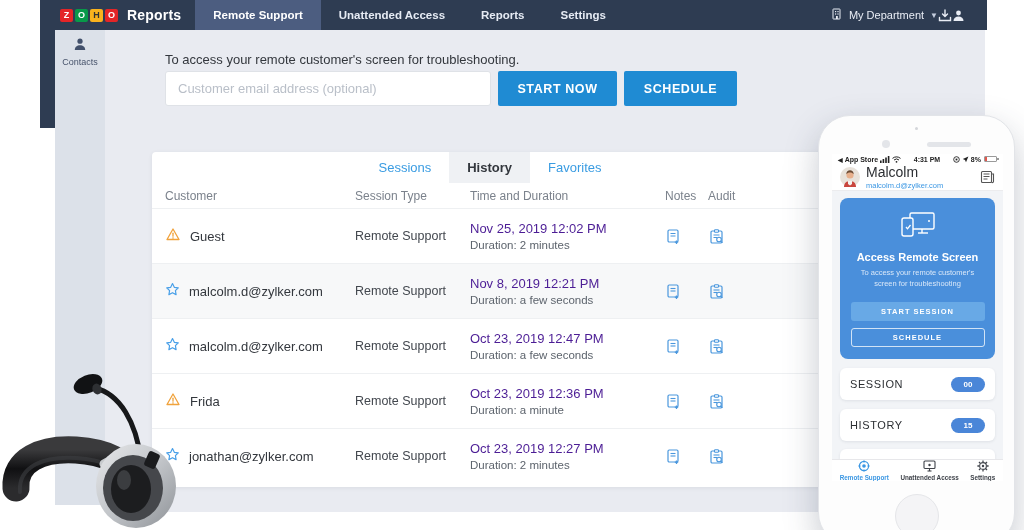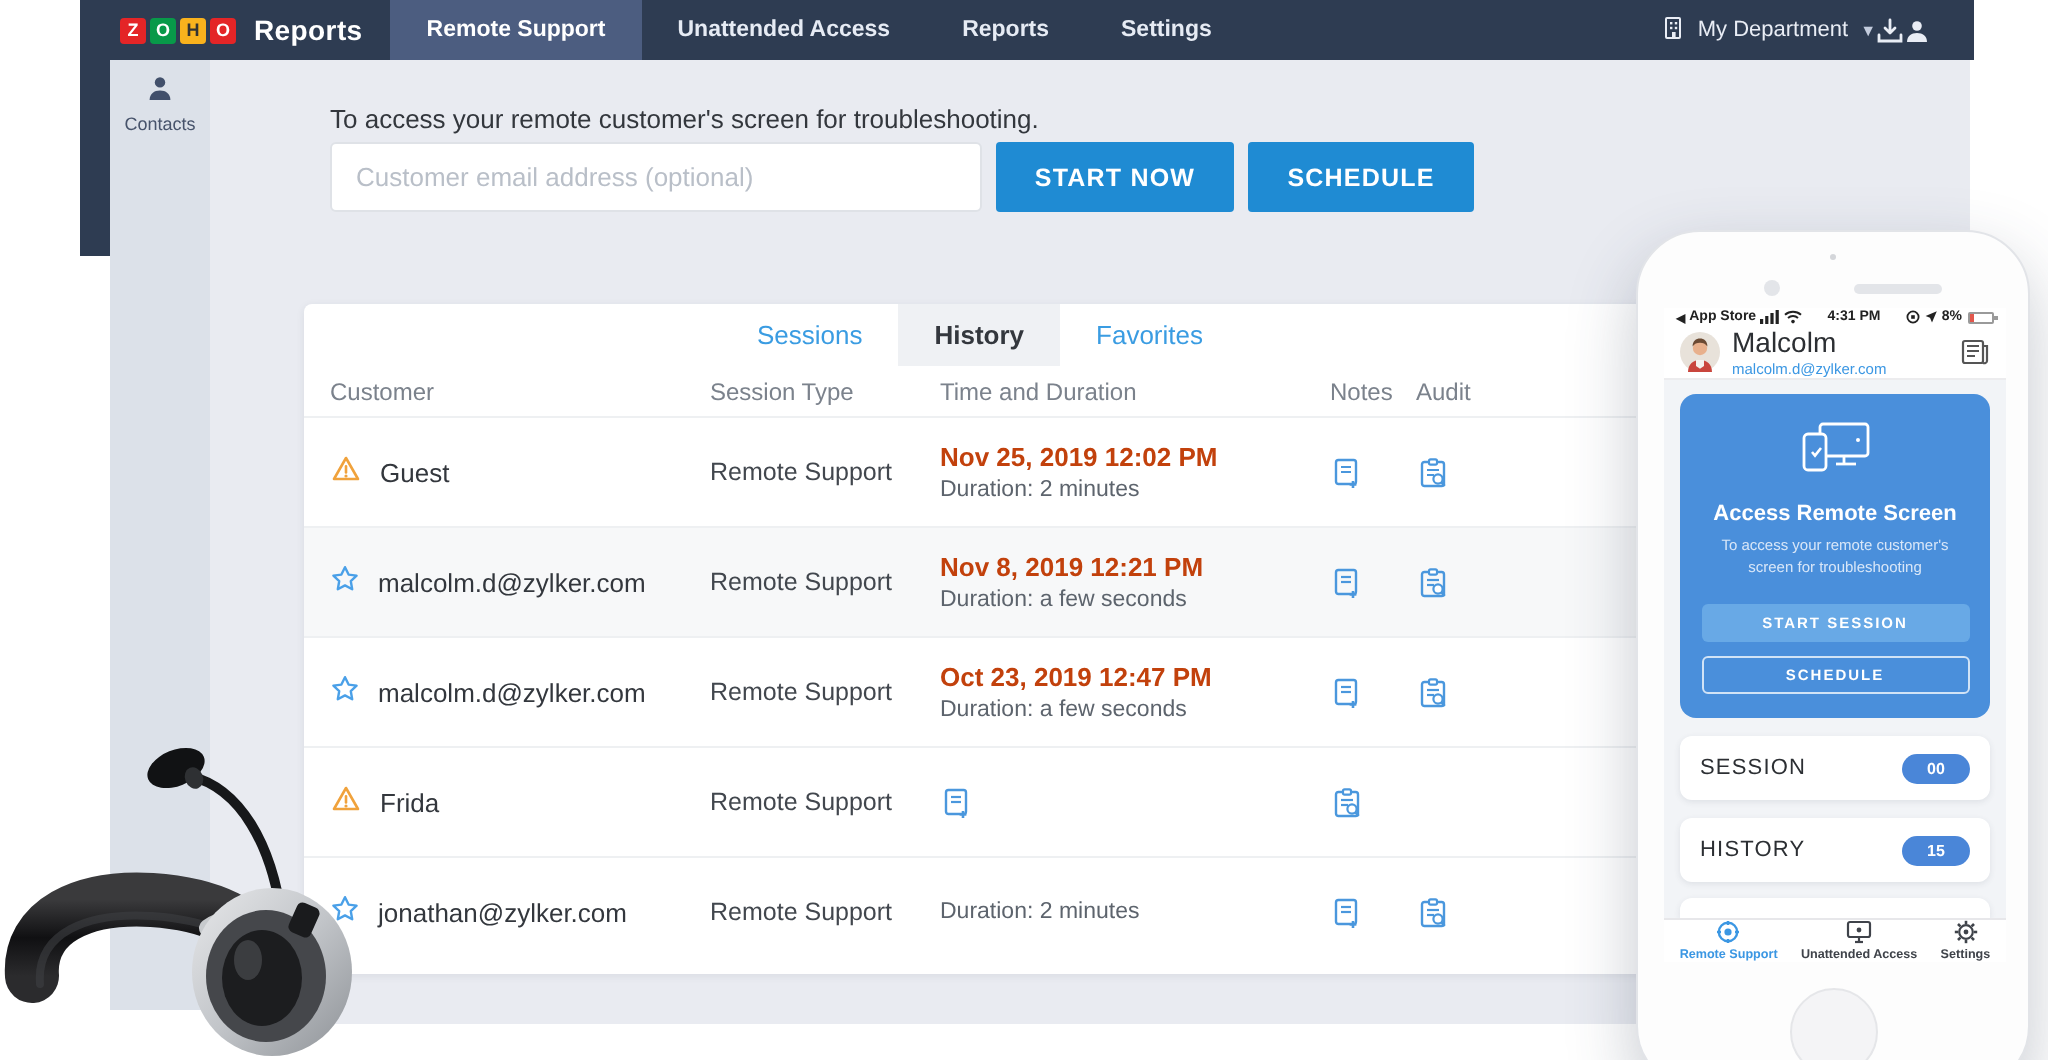--- a/index.html
+++ b/index.html
@@ -69,21 +69,21 @@
     display: flex; align-items: center; padding: 0 18px; font-size: 13px;
     color: #3a9ce2; cursor: pointer;
   }
   .card-tab.active { background: #eff1f4; color: #33373d; font-weight: bold; }
   .thead, .trow { display: grid; grid-template-columns: 190px 115px 195px 43px 1fr; padding: 0 13px; align-items: center; }
   .thead { height: 25px; font-size: 12px; color: #7b828c; }
   .trow { height: 55px; border-top: 1px solid #eef0f2; }
   .trow.highlight { background: #f7f8f9; }
   .cust { display: flex; align-items: center; gap: 9px; font-size: 13px; color: #33373d; }
   .stype { font-size: 12.5px; color: #42474e; }
-  .twhen .t1 { font-size: 13px; color: #c2410c; font-weight: bold; margin-bottom: 3px; }
+  .twhen .t1 { font-size: 13px; color: #4c1d95; font-weight: normal; margin-bottom: 3px; }
   .twhen .t2 { font-size: 11.5px; color: #5d646d; }
   .rowicon { display: flex; align-items: center; cursor: pointer; }
 
   
   .phone {
     position: absolute; left: 818px; top: 115px; width: 197px; height: 430px;
     background: #fdfdfd; border: 1px solid #e2e4e8; border-radius: 32px;
     box-shadow: 0 14px 34px rgba(55,65,85,.28); z-index: 20;
   }
   .ph-dot { position: absolute; left: 96px; top: 11px; width: 3px; height: 3px; border-radius: 50%; background: #d4d6da; }
@@ -328,20 +328,24 @@
     <div class="trow">
       <div class="cust">
         <span><svg width="16" height="15" viewBox="0 0 16 15">
               <path d="M8 2 L14 12.5 H2 Z" fill="none" stroke="#f0a23c" stroke-width="1.3" stroke-linejoin="round"></path>
               <line x1="8" y1="6.2" x2="8" y2="9.2" stroke="#f0a23c" stroke-width="1.3" stroke-linecap="round"></line>
               <circle cx="8" cy="11" r="0.8" fill="#f0a23c"></circle>
             </svg></span>
         <span>Frida</span>
       </div>
       <div class="stype">Remote Support</div>
+      <div class="twhen">
+          <div class="t1">Oct 23, 2019 12:36 PM</div>
+          <div class="t2">Duration: a minute</div>
+        </div>
       <span class="rowicon">
           <svg width="16" height="17" viewBox="0 0 16 17">
             <rect x="3" y="2" width="10" height="12" rx="1.2" fill="none" stroke="#4a97dd" stroke-width="1.2"></rect>
             <line x1="5.5" y1="5.5" x2="10.5" y2="5.5" stroke="#4a97dd" stroke-width="1.1"></line>
             <line x1="5.5" y1="8" x2="10.5" y2="8" stroke="#4a97dd" stroke-width="1.1"></line>
             <line x1="11.5" y1="12.5" x2="11.5" y2="16" stroke="#4a97dd" stroke-width="1.3"></line>
             <line x1="9.8" y1="14.2" x2="13.2" y2="14.2" stroke="#4a97dd" stroke-width="1.3"></line>
           </svg>
         </span>
       <span class="rowicon">
@@ -358,20 +362,21 @@
 
     <div class="trow">
       <div class="cust">
         <span><svg width="15" height="15" viewBox="0 0 15 15">
               <path d="M7.5 1.6 L9.3 5.3 L13.3 5.8 L10.4 8.6 L11.1 12.6 L7.5 10.7 L3.9 12.6 L4.6 8.6 L1.7 5.8 L5.7 5.3 Z" fill="none" stroke="#4aa0e8" stroke-width="1.2" stroke-linejoin="round"></path>
             </svg></span>
         <span>jonathan@zylker.com</span>
       </div>
       <div class="stype">Remote Support</div>
       <div class="twhen">
+          <div class="t1">Oct 23, 2019 12:27 PM</div>
           <div class="t2">Duration: 2 minutes</div>
         </div>
       <span class="rowicon">
           <svg width="16" height="17" viewBox="0 0 16 17">
             <rect x="3" y="2" width="10" height="12" rx="1.2" fill="none" stroke="#4a97dd" stroke-width="1.2"></rect>
             <line x1="5.5" y1="5.5" x2="10.5" y2="5.5" stroke="#4a97dd" stroke-width="1.1"></line>
             <line x1="5.5" y1="8" x2="10.5" y2="8" stroke="#4a97dd" stroke-width="1.1"></line>
             <line x1="11.5" y1="12.5" x2="11.5" y2="16" stroke="#4a97dd" stroke-width="1.3"></line>
             <line x1="9.8" y1="14.2" x2="13.2" y2="14.2" stroke="#4a97dd" stroke-width="1.3"></line>
           </svg>

